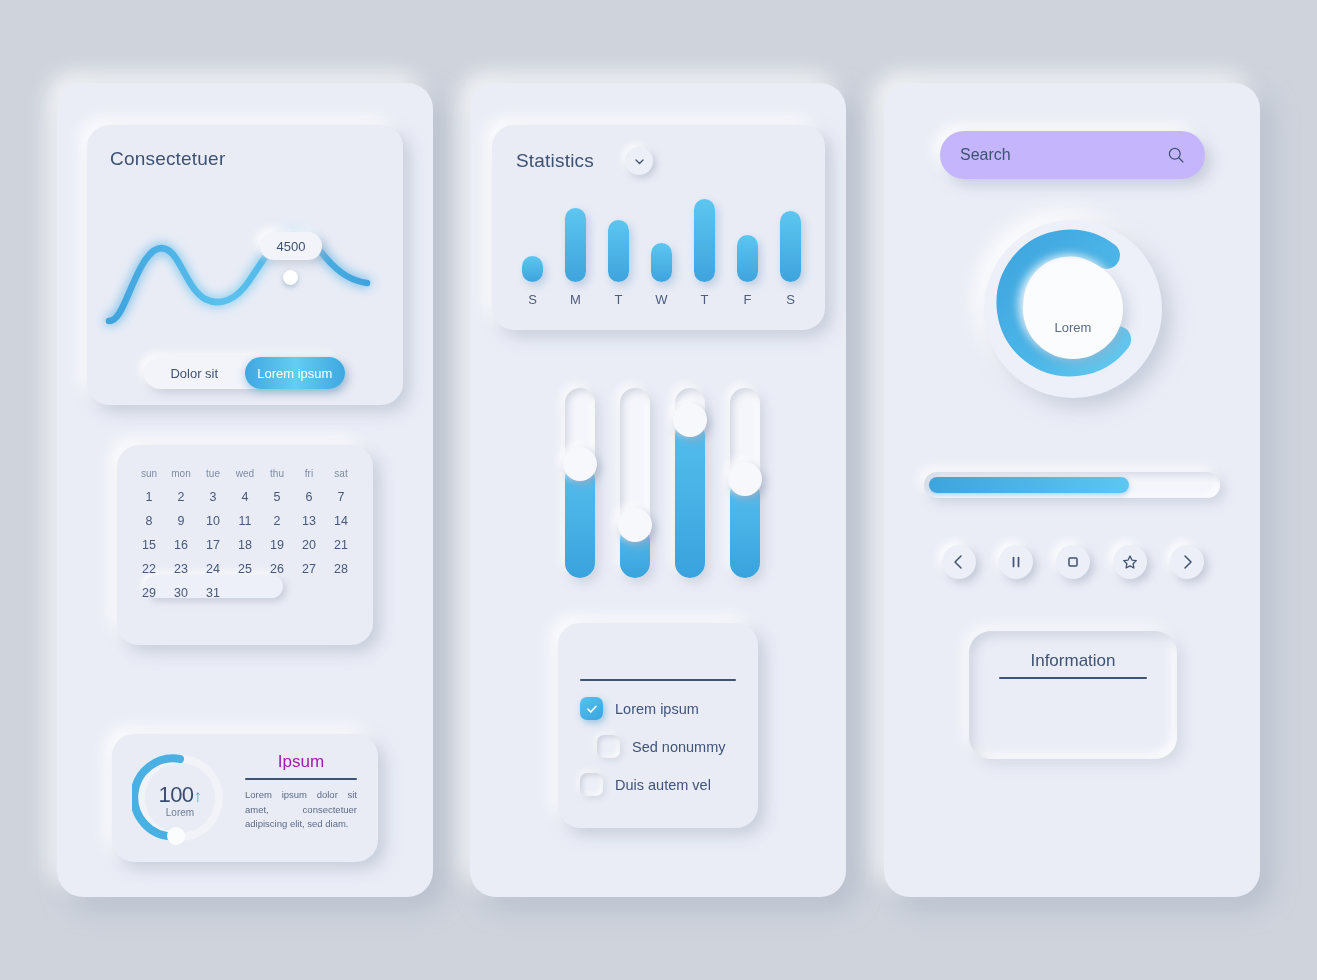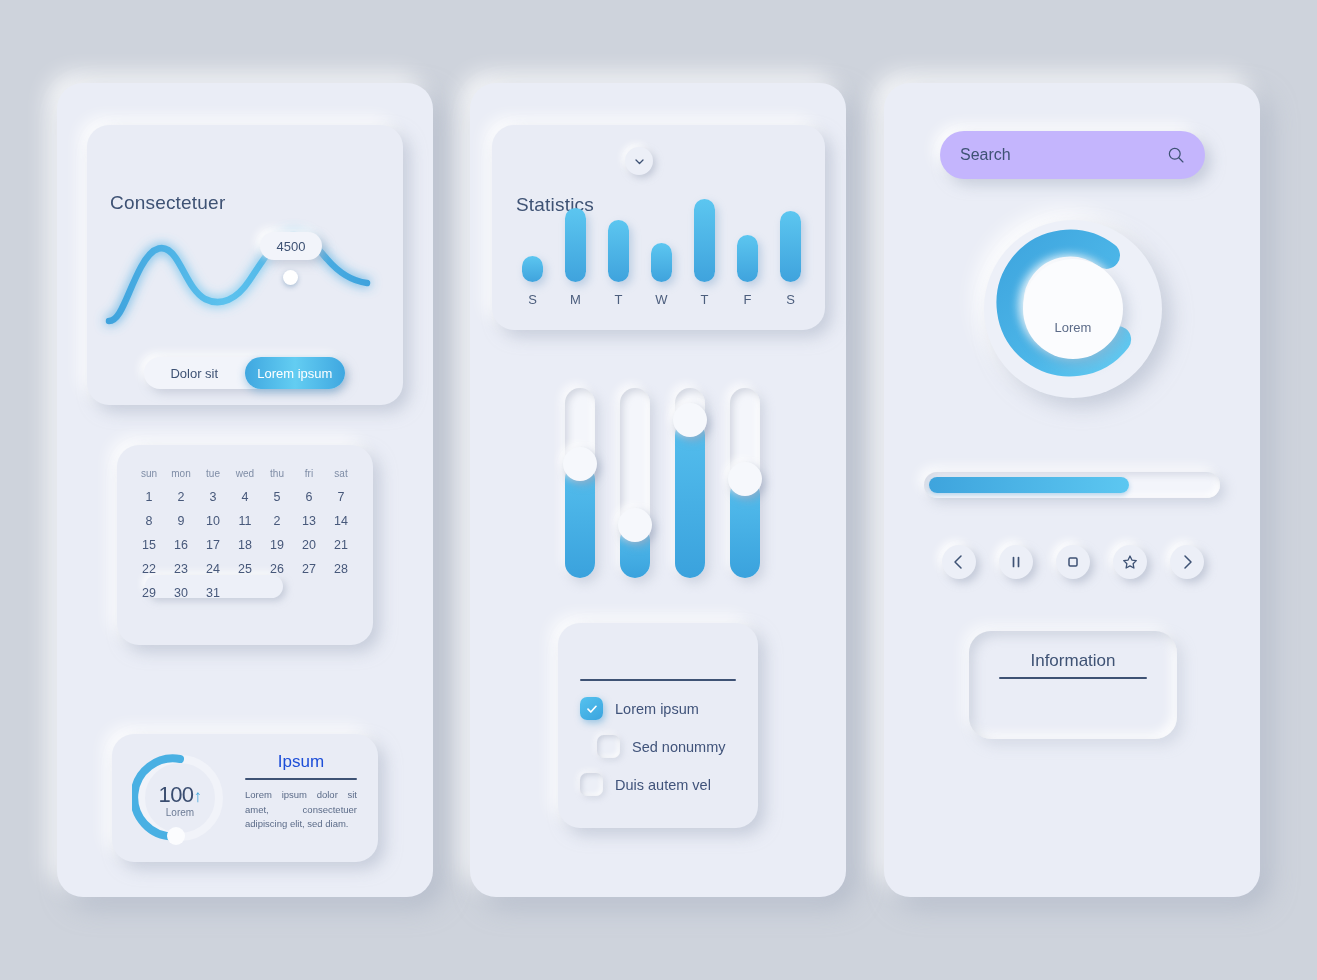--- a/index.html
+++ b/index.html
@@ -39,21 +39,20 @@
                 inset -5px -5px 11px rgba(255,255,255,.92),
                 6px 6px 14px rgba(176,183,200,.35),
                -6px -6px 14px rgba(255,255,255,.7);
   }
 
   .ttl {
     color: #3e5274;
     font-size: 19px;
     font-weight: 400;
     letter-spacing: .2px;
-    margin-top: 44px;
   }
 
   
   #chart-card { left: 30px; top: 42px; width: 316px; height: 280px; }
   #chart-title { position: absolute; left: 23px; top: 23px; }
   #chart-svg { position: absolute; left: 0; top: 70px; width: 316px; height: 150px; }
   #tooltip {
     position: absolute; left: 173px; top: 107px;
     width: 62px; height: 28px;
     background: #f2f4fa; border-radius: 14px;
@@ -120,21 +119,21 @@
 
   
   #gauge-card { left: 55px; top: 651px; width: 266px; height: 128px; }
   #g100 { position: absolute; left: 20px; top: 16px; width: 96px; height: 96px; }
   #g100-val { position: absolute; left: 20px; top: 48px; width: 96px; text-align: center;
               color: #3a4d70; font-size: 22px; letter-spacing: -.5px; }
   #g100-val .arw { color: #45a8dd; font-size: 17px; }
   #g100-lbl { position: absolute; left: 20px; top: 73px; width: 96px; text-align: center;
               color: #6d7c96; font-size: 10px; }
   #ipsum-ttl { position: absolute; left: 133px; top: 18px; width: 112px;
-               text-align: center; color: #1d4ed8; font-size: 17px; }
+               text-align: center; color: #a21caf; font-size: 17px; }
   #ipsum-rule { position: absolute; left: 133px; top: 44px; width: 112px; height: 2px;
                 background: #3e5274; border-radius: 1px; }
   #ipsum-body { position: absolute; left: 133px; top: 54px; width: 112px;
                 color: #5b6b88; font-size: 9.5px; line-height: 1.55;
                 text-align: justify; }
 
   
   #stats-card { left: 22px; top: 42px; width: 333px; height: 205px; }
   #stats-title { position: absolute; left: 24px; top: 25px; }
   #stats-chev {
@@ -250,21 +249,21 @@
            display: flex; justify-content: space-between; }
   .cbtn {
     width: 34px; height: 34px; border-radius: 50%; background: #eceff7;
     display: flex; align-items: center; justify-content: center;
     color: #3e5274;
     box-shadow: 4px 4px 9px rgba(170,178,196,.6),
                -4px -4px 9px rgba(255,255,255,.95);
   }
 
   
-  #info-card { left: 85px; top: 548px; width: 208px; height: 108px; }
+  #info-card { left: 85px; top: 548px; width: 208px; height: 128px; }
   #info-ttl { position: absolute; left: 0; top: 20px; width: 208px; text-align: center;
               color: #3e5274; font-size: 17px; }
   #info-rule { position: absolute; left: 30px; top: 46px; width: 148px; height: 2px;
                background: #3e5274; border-radius: 1px; }
   #info-body { position: absolute; left: 30px; top: 60px; width: 148px;
                color: #5b6b88; font-size: 10px; line-height: 1.65; text-align: justify; }
 </style>
 </head>
 <body>
 

